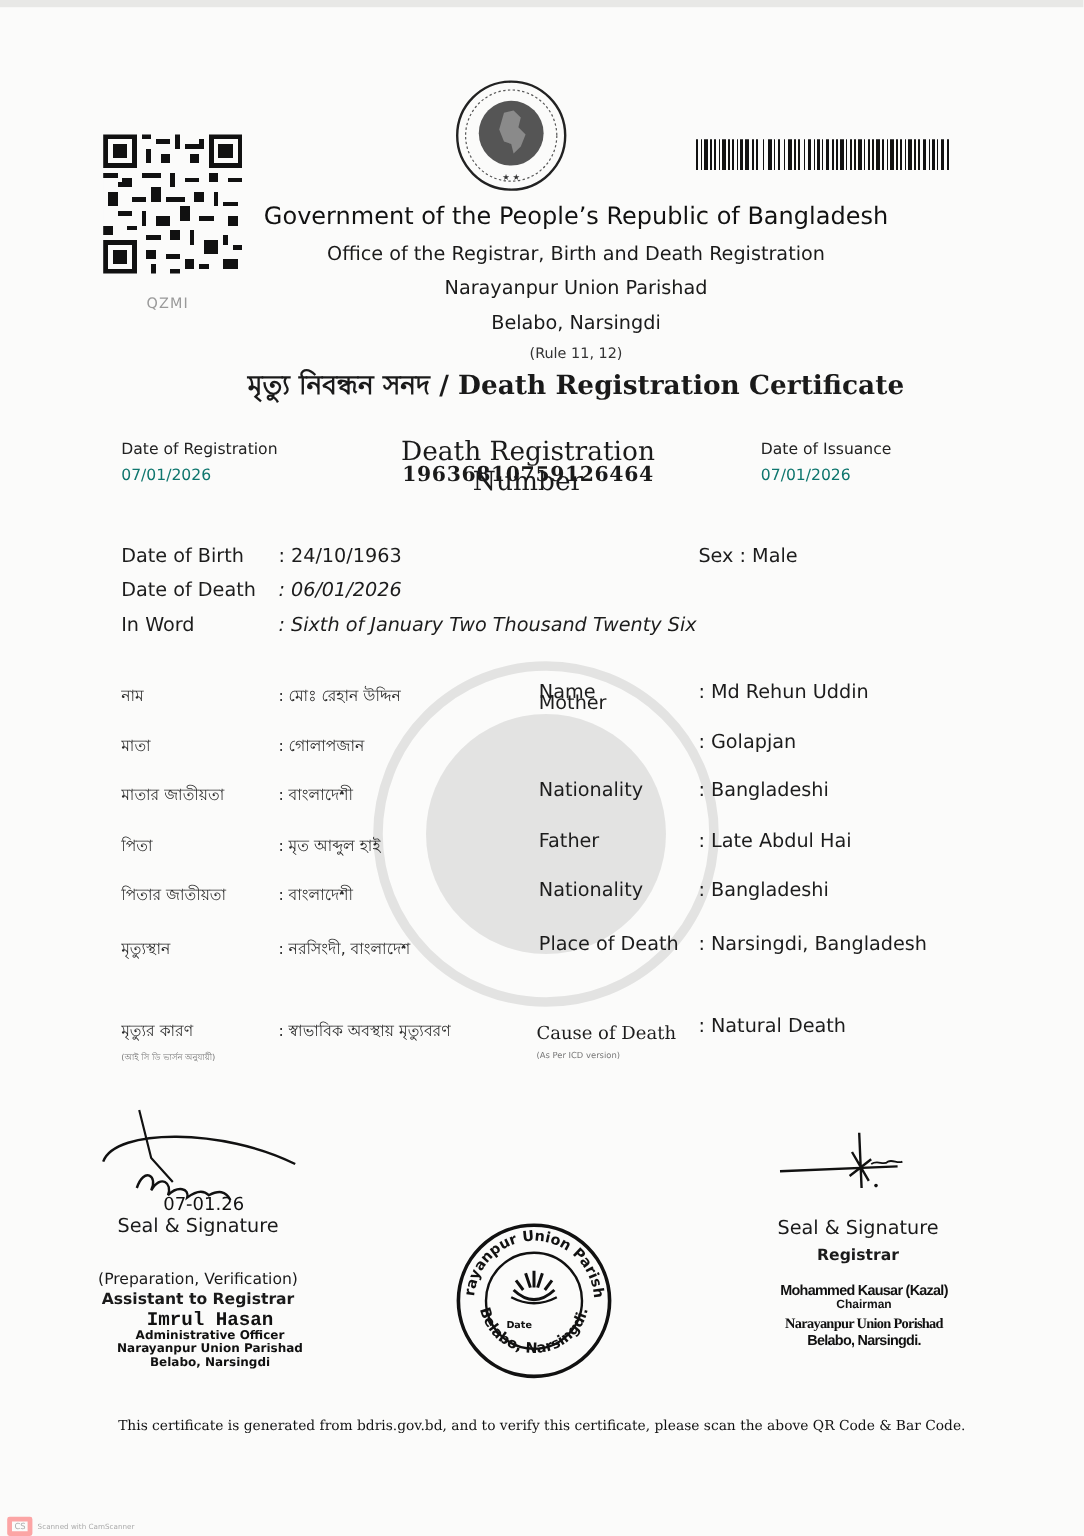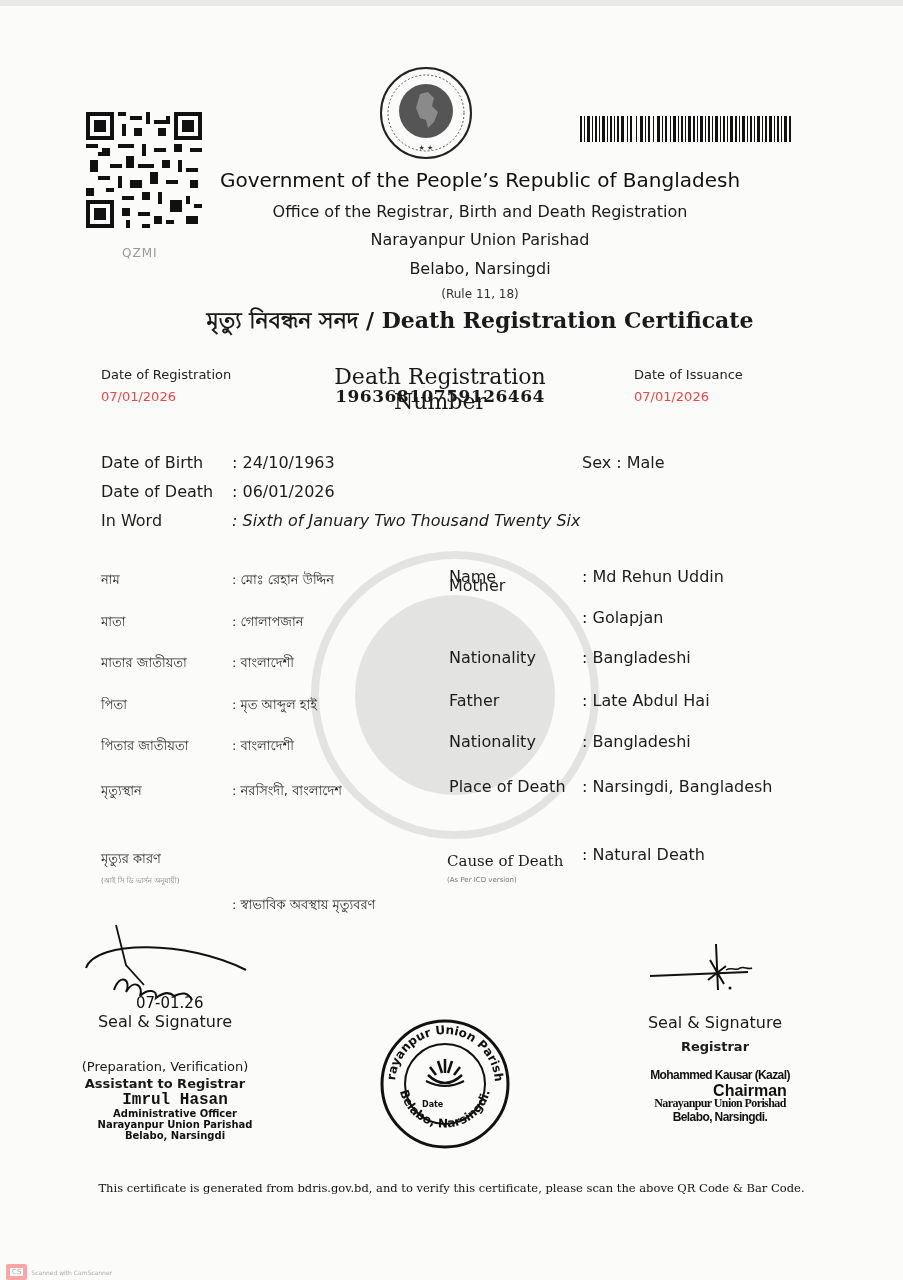--- a/index.html
+++ b/index.html
@@ -15,21 +15,21 @@
   .barcode { left: 580px; top: 116px; width: 212px; height: 26px; }
   .hdr { left: 0; width: 903px; text-align: center; }
   .hdr-gov { top: 168px; left: 190px; width: 580px; font-size: 20px; color: #111; }
   .hdr-office { top: 202px; left: 190px; width: 580px; font-size: 16px; }
   .hdr-union { top: 230px; left: 190px; width: 580px; font-size: 16px; }
   .hdr-loc { top: 259px; left: 190px; width: 580px; font-size: 16px; }
   .hdr-rule { top: 287px; left: 190px; width: 580px; font-size: 12px; color: #333; }
   .hdr-title { top: 303px; left: 190px; width: 580px; font-family: "DejaVu Serif", serif; font-weight: bold; font-size: 22px; }
   .hdr-title .bn { font-family: "DejaVu Sans", sans-serif; font-size: 22px; }
   .small-label { font-size: 13px; color: #222; }
-  .small-value { font-size: 13px; color: #ef4444; }
+  .small-value { font-size: 13px; color: #0f766e; }
   .reg-num-label { font-family: "DejaVu Serif", serif; font-size: 22px; text-align: center; }
   .reg-num { font-family: "DejaVu Serif", serif; font-weight: bold; font-size: 17px; text-align: center; letter-spacing: 0.5px; }
   .row-label { font-size: 16px; color: #1c1c1c; }
   .bn-label { font-size: 13px; color: #2a2a2a; }
   .bn-val { font-size: 13px; color: #2a2a2a; }
   .en-label { font-size: 16px; color: #1c1c1c; }
   .en-val { font-size: 16px; color: #1c1c1c; }
   .tiny { font-size: 7px; color: #777; }
   .watermark { left: 290px; top: 545px; width: 330px; height: 300px; opacity: 0.09; }
   .sig-text { font-size: 16px; text-align: center; }
@@ -169,37 +169,37 @@
       <rect x="201" y="0" width="1" height="26"></rect>
     <rect x="204" y="0" width="3" height="26"></rect>
       <rect x="209" y="0" width="2" height="26"></rect>
   </g>
 </svg>
 
 <div class="abs hdr hdr-gov">Government of the People’s Republic of Bangladesh</div>
 <div class="abs hdr hdr-office">Office of the Registrar, Birth and Death Registration</div>
 <div class="abs hdr hdr-union">Narayanpur Union Parishad</div>
 <div class="abs hdr hdr-loc">Belabo, Narsingdi</div>
-<div class="abs hdr hdr-rule">(Rule 11, 18)</div>
+<div class="abs hdr hdr-rule">(Rule 11, 12)</div>
 <div class="abs hdr hdr-title">
   <span class="bn">মৃত্যু নিবন্ধন সনদ</span><span> / </span><span>Death Registration Certificate</span>
 </div>
 
 <div class="abs small-label" style="left:101px; top:367px;text-align:center;">Date of Registration</div>
 <div class="abs small-value" style="left:101px; top:389px;">07/01/2026</div>
 <div class="abs reg-num-label" style="left:300px; top:364px; width:280px;">Death Registration Number</div>
 <div class="abs reg-num" style="left:300px; top:386px; width:280px;">19636810759126464</div>
 <div class="abs small-label" style="left:634px; top:367px;">Date of Issuance</div>
 <div class="abs small-value" style="left:634px; top:389px;">07/01/2026</div>
 
 <div class="abs row-label" style="left:101px; top:453px;">Date of Birth</div>
 <div class="abs row-label" style="left:232px; top:453px;">: 24/10/1963</div>
 <div class="abs row-label" style="left:582px; top:453px;"><span>Sex : </span><span>Male</span></div>
 <div class="abs row-label" style="left:101px; top:482px;">Date of Death</div>
-<div class="abs row-label" style="left:232px; top:482px;">: 06/01/2026</div>
+<div class="abs row-label" style="left:232px; top:482px;font-style:italic;">: 06/01/2026</div>
 <div class="abs row-label" style="left:101px; top:511px;">In Word</div>
 <div class="abs row-label" style="left:232px; top:511px; font-style:italic;">: Sixth of January  Two Thousand Twenty Six</div>
 
 <svg class="abs watermark" viewBox="0 0 330 300">
   <circle cx="165" cy="150" r="140" fill="none" stroke="#000" stroke-width="8"></circle>
   <circle cx="165" cy="150" r="100" fill="#000"></circle>
 </svg>
 
 <div class="abs bn-label" style="left:101px; top:570px;">নাম</div>
 <div class="abs bn-val" style="left:232px; top:570px;">: মোঃ রেহান উদ্দিন</div>
@@ -226,21 +226,21 @@
 <div class="abs en-label" style="left:449px; top:732px;">Nationality</div>
 <div class="abs en-val" style="left:582px; top:732px;">: Bangladeshi</div>
 
 <div class="abs bn-label" style="left:101px; top:781px;">মৃত্যুস্থান</div>
 <div class="abs bn-val" style="left:232px; top:781px;">: নরসিংদী, বাংলাদেশ</div>
 <div class="abs en-label" style="left:449px; top:777px;">Place of Death</div>
 <div class="abs en-val" style="left:582px; top:777px;">: Narsingdi, Bangladesh</div>
 
 <div class="abs bn-label" style="left:101px; top:849px;">মৃত্যুর কারণ</div>
 <div class="abs tiny" style="left:101px; top:875px;">(আই সি ডি ভার্সন অনুযায়ী)</div>
-<div class="abs bn-val" style="left:232px; top:895px;">: স্বাভাবিক অবস্থায় মৃত্যুবরণ</div>
+<div class="abs bn-val" style="left:232px; top:849px;">: স্বাভাবিক অবস্থায় মৃত্যুবরণ</div>
 <div class="abs en-label" style="left:447px; top:852px; font-family:'DejaVu Serif', serif; font-size:15px;">Cause of Death</div>
 <div class="abs tiny" style="left:447px; top:876px;">(As Per ICD version)</div>
 <div class="abs en-val" style="left:582px; top:845px;">: Natural Death</div>
 
 <svg class="abs" style="left:66px; top:920px; width:190px; height:90px;" viewBox="0 0 190 90">
   <path d="M20 48 C 30 20, 120 20, 180 50" fill="none" stroke="#111" stroke-width="2"></path>
   <path d="M50 5 L 60 45 L 78 65" fill="none" stroke="#111" stroke-width="1.8"></path>
   <path d="M48 70 c 6 -18 18 -10 12 2 c 8 -14 18 -6 14 4 c 8 -8 18 -6 16 2 c 8 -6 14 -6 18 -2 c 8 -4 14 -4 18 4" fill="none" stroke="#111" stroke-width="2"></path>
   <text x="70" y="88" font-size="15" fill="#111" font-family="DejaVu Sans, sans-serif">07-01.26</text>
 </svg>
@@ -268,21 +268,21 @@
 
 <svg class="abs" style="left:648px; top:940px; width:130px; height:60px;" viewBox="0 0 130 60">
   <path d="M2 36 L 100 32" fill="none" stroke="#111" stroke-width="2"></path>
   <path d="M68 4 L 70 50 M 62 20 L 76 44 M 60 40 L 78 26" fill="none" stroke="#111" stroke-width="2"></path>
   <path d="M78 30 c 6 -4 10 2 14 -2 c 4 -2 8 2 12 0" fill="none" stroke="#111" stroke-width="1.5"></path>
   <circle cx="82" cy="48" r="1.5" fill="#111"></circle>
 </svg>
 <div class="abs sig-text" style="left:610px; top:1013px; width:210px;">Seal &amp; Signature</div>
 <div class="abs sig-bold" style="left:610px; top:1039px; width:210px;">Registrar</div>
 <div class="abs stamp-name" style="left:620px; top:1069px; width:200px; font-size:12px; letter-spacing:-0.6px; font-family:'Liberation Sans', sans-serif;">Mohammed Kausar (Kazal)</div>
-<div class="abs stamp-name" style="left:650px; top:1083px; width:200px; font-size:16px; font-family:'Liberation Sans', sans-serif;text-align:center;">Chairman</div>
+<div class="abs stamp-name" style="left:620px; top:1083px; width:200px; font-size:10px; font-family:'Liberation Sans', sans-serif;text-align:center;">Chairman</div>
 <div class="abs stamp-name" style="left:620px; top:1097px; width:200px; font-size:12px; letter-spacing:-0.6px; font-family:Liberation Serif, serif;">Narayanpur Union Porishad</div>
 <div class="abs stamp-name" style="left:620px; top:1111px; width:200px; font-size:12px; letter-spacing:-0.6px; font-family:'Liberation Sans', sans-serif;">Belabo, Narsingdi.</div>
 
 <div class="abs footer-note">This certificate is generated from bdris.gov.bd, and to verify this certificate, please scan the above QR Code &amp; Bar Code.</div>
 <div class="abs camscanner">
   <span class="cs-box">CS</span>
   <span>Scanned with CamScanner</span>
 </div>
 
 </body></html>

